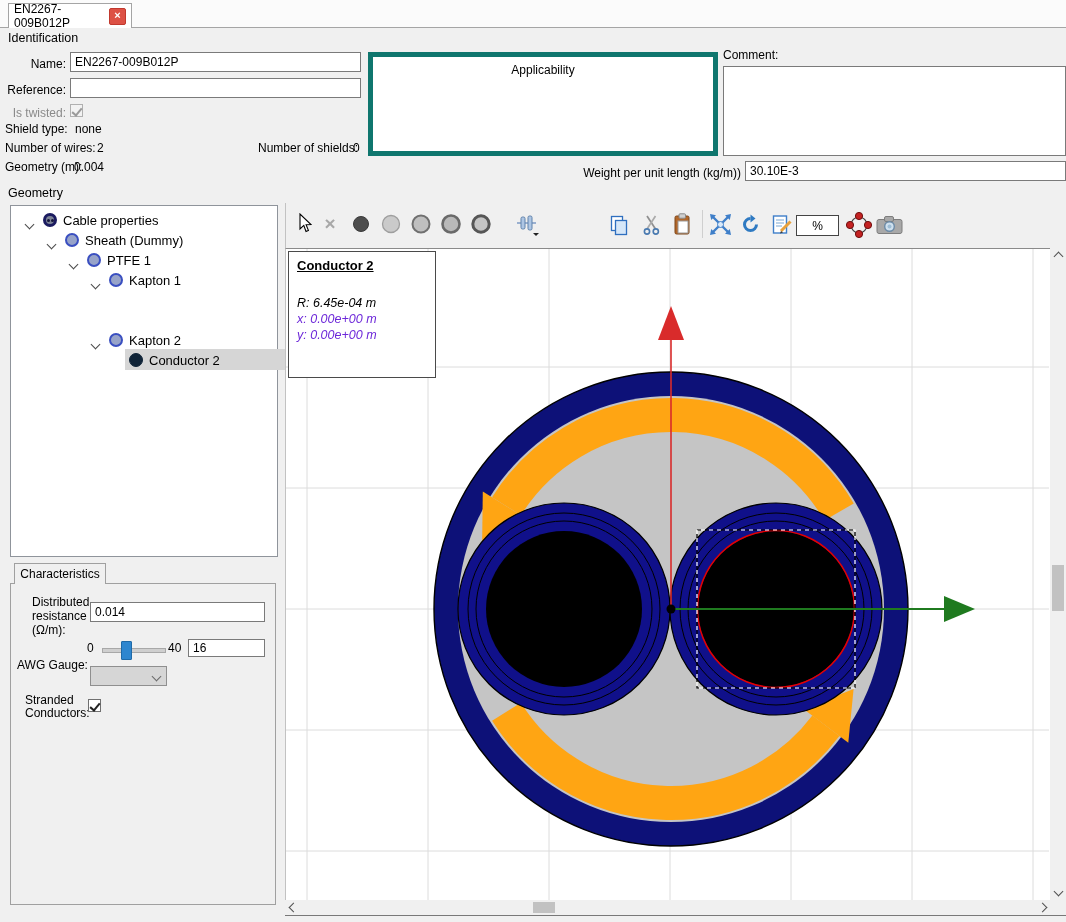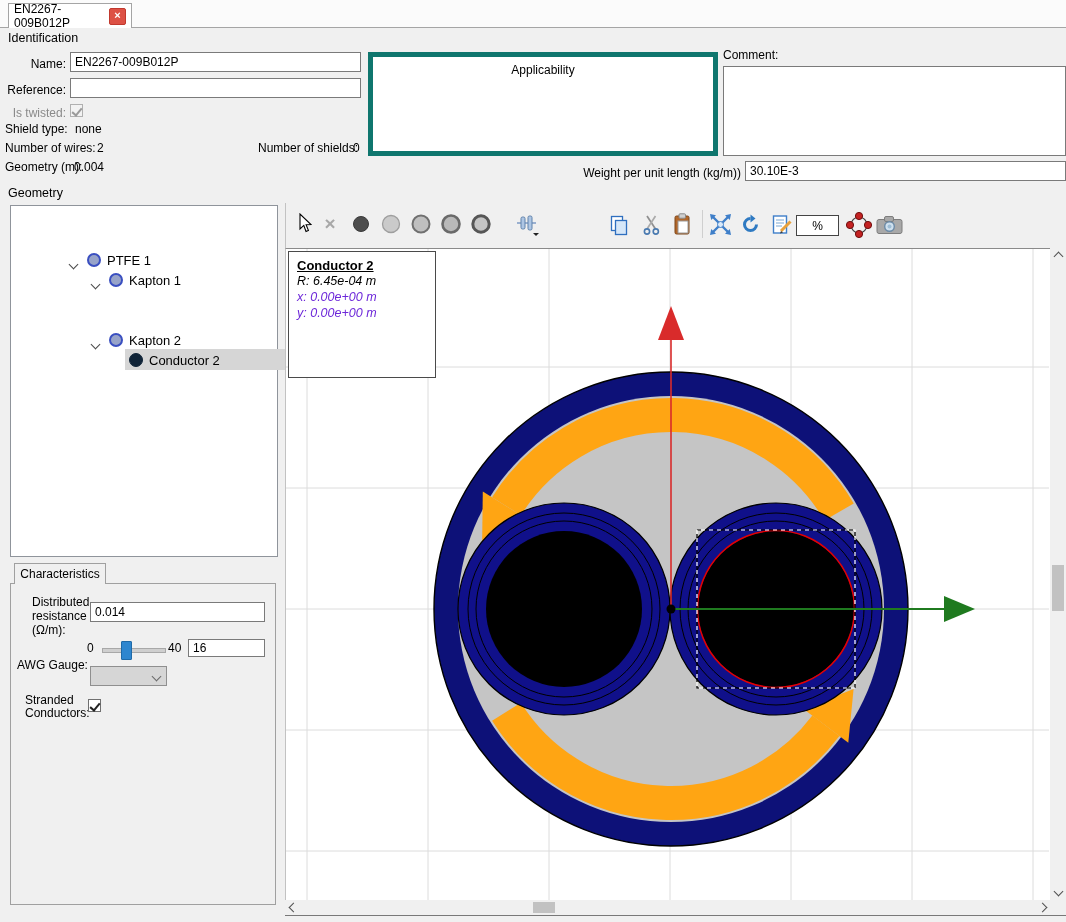--- a/index.html
+++ b/index.html
@@ -92,20 +92,33 @@
 
 <div class="lbl" style="left:723px;top:48px">Comment:</div>
 <textarea class="inp" style="left: 723px; top: 66px; width: 343px; height: 90px; resize: none;" value=""></textarea>
 
 <div class="lbl-r" style="left:501px;top:166px;width:240px">Weight per unit length (kg/m))</div>
 <input class="inp" style="left: 745px; top: 161px; width: 321px; height: 20px;" value="30.10E-3">
 
 <div class="lbl bold" style="left:8px;top:186px;font-size:12.5px">Geometry</div>
 
 <div class="treepanel">
+  <div class="trow" style="top:4px">
+    <span class="tchev" style="left:4px"><span class="chv d"></span></span>
+    <span class="ticon" style="left:21px;background:#7d8496;border:3px solid #1b1b60">
+      <span style="position:absolute;left:1px;top:3px;width:3px;height:3px;border-radius:50%;background:#14143c"></span>
+      <span style="position:absolute;left:5px;top:3px;width:3px;height:3px;border-radius:50%;background:#14143c"></span>
+    </span>
+    <span class="tlabel" style="left:41px">Cable properties</span>
+  </div>
+  <div class="trow" style="top:24px">
+    <span class="tchev" style="left:26px"><span class="chv d"></span></span>
+    <span class="ticon layer-icon" style="left:43px"></span>
+    <span class="tlabel" style="left:63px">Sheath (Dummy)</span>
+  </div>
   <div class="trow" style="top:44px">
     <span class="tchev" style="left:48px"><span class="chv d"></span></span>
     <span class="ticon layer-icon" style="left:65px"></span>
     <span class="tlabel" style="left:85px">PTFE 1</span>
   </div>
   <div class="trow" style="top:64px">
     <span class="tchev" style="left:70px"><span class="chv d"></span></span>
     <span class="ticon layer-icon" style="left:87px"></span>
     <span class="tlabel" style="left:107px">Kapton 1</span>
   </div>
@@ -311,21 +324,21 @@
       <g>
         <line x1="385" y1="360" x2="658" y2="360" stroke-width="2" stroke="#1f7a1f"></line>
         <polygon points="689,360 658,347 658,373" fill="#1f7a1f"></polygon>
       </g>
       <circle cx="385" cy="360" r="4.5" fill="#000"></circle>
     </g>
   </svg>
 
   <div class="infobox">
     <div class="t">Conductor 2</div>
-    <div class="v" style="margin-top:1px">R: 6.45e-04 m</div>
+    <div class="v" style="margin-top:23px">R: 6.45e-04 m</div>
     <div class="v red">x: 0.00e+00 m</div>
     <div class="v red">y: 0.00e+00 m</div>
   </div>
 </div>
 
 <div class="sb" style="left:1050px;top:248px;width:16px;height:652px">
   <div class="sbarr" style="left:4px;top:3px;width:8px;height:10px">
       <span class="chv u" style="border-color:#505050"></span>
     </div>
   <div class="sbthumb" style="left:2px;top:317px;width:12px;height:46px"></div>

